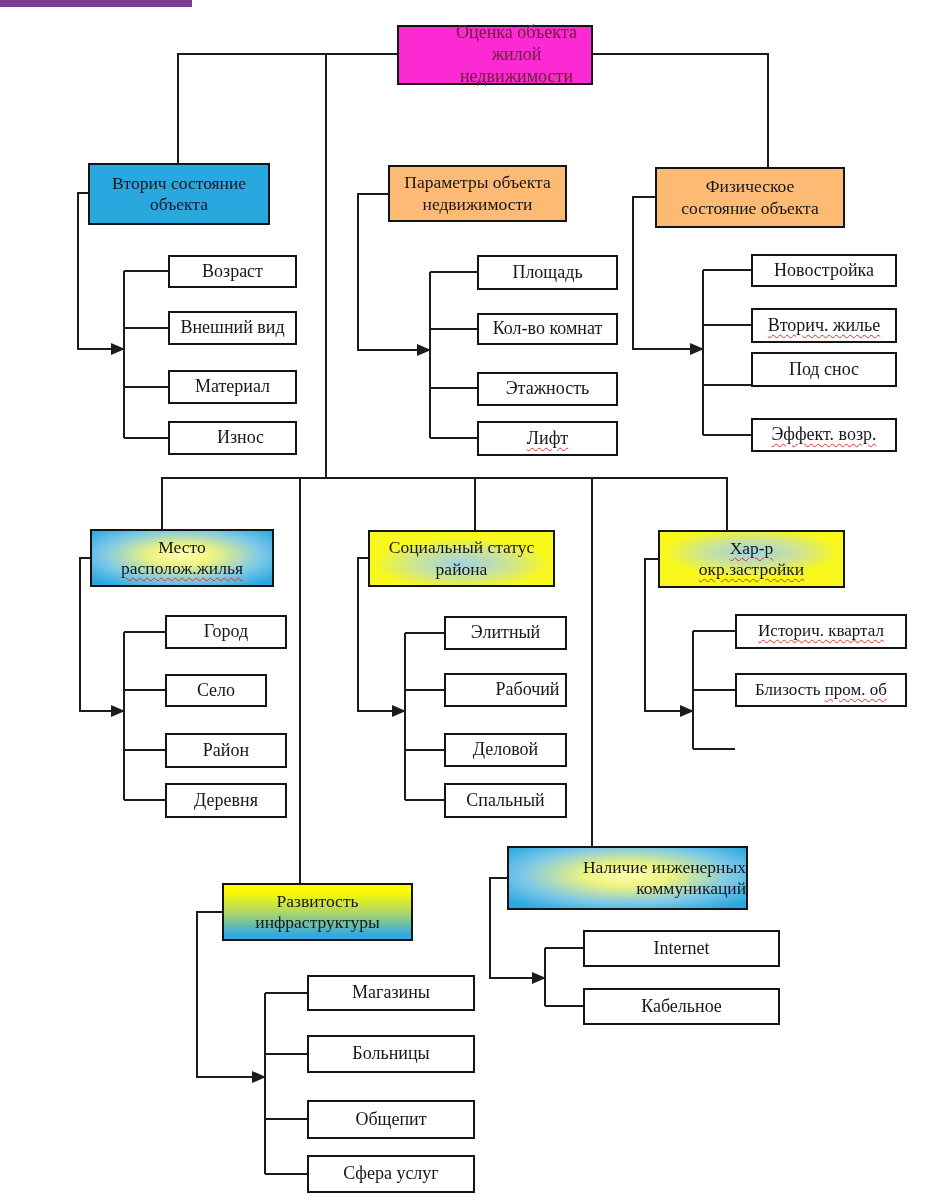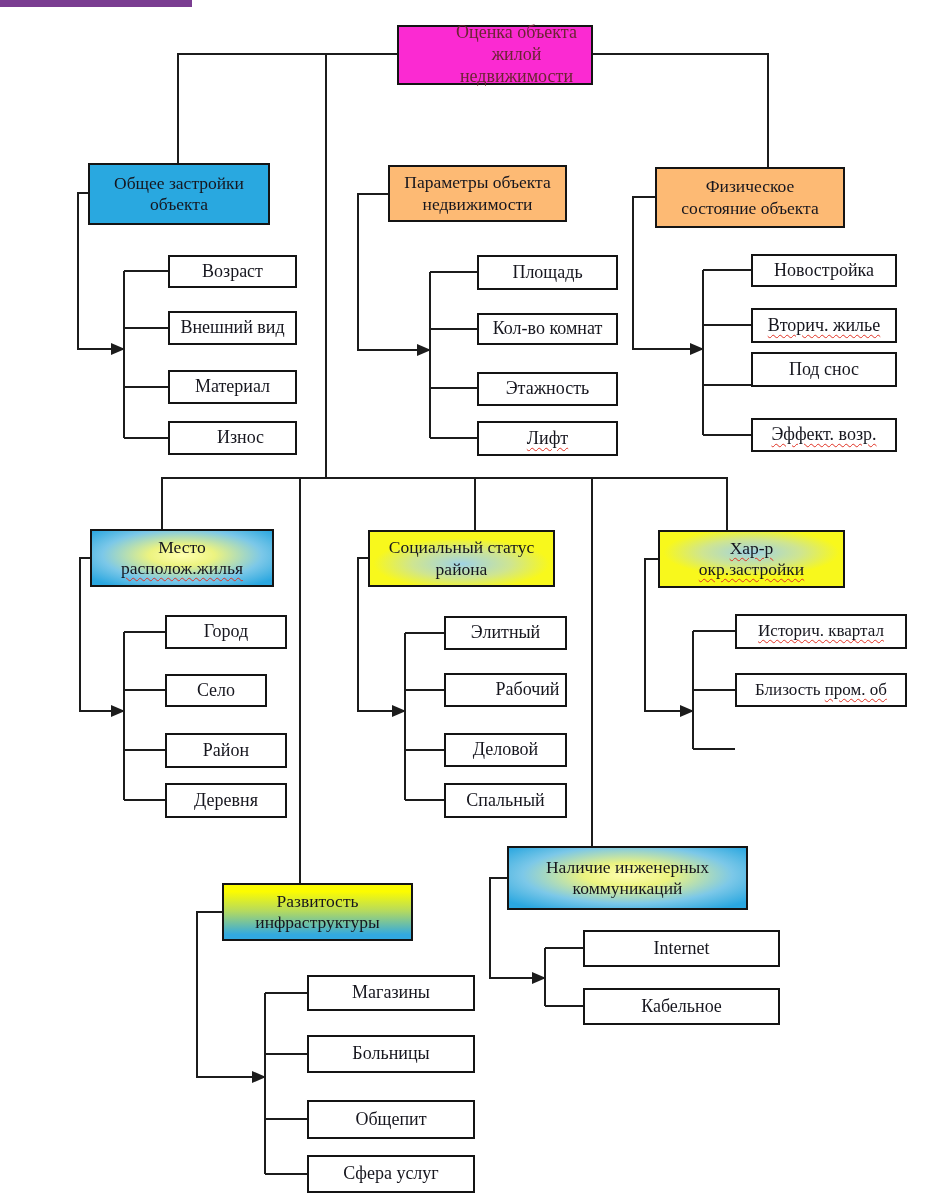--- a/index.html
+++ b/index.html
@@ -76,21 +76,21 @@
     <path d="M507,878 H490 V978 H545" marker-end="url(#arr)"></path>
     <path d="M545,948 V1006 M545,948 H583 M545,1006 H583"></path>
   </svg>
 
   <div class="box root" style="left:397px;top:25px;width:196px;height:60px;padding-left:43px;">
     <span>Оценка объекта</span>
     <span>жилой недвижимости</span>
   </div>
 
   <div class="box parent p-blue" style="left:88px;top:163px;width:182px;height:62px;">
-    <span>Общее застройки</span>
+    <span>Вторич состояние</span>
     <span>объекта</span>
   </div>
   <div class="box parent p-yellow" style="left:388px;top:165px;width:179px;height:57px;">
     <span>Параметры объекта</span>
     <span>недвижимости</span>
   </div>
   <div class="box parent p-yellow" style="left:655px;top:167px;width:190px;height:61px;">
     <span>Физическое</span>
     <span>состояние объекта</span>
   </div>
@@ -177,21 +177,21 @@
     <span class="misspell">Историч. квартал</span>
     </div>
   <div class="box leaf small" style="left:735px;top:673px;width:172px;height:34px;">
     <span><span>Близость </span><span class="misspell">пром. об</span></span>
     </div>
 
   <div class="box parent p-vgrad" style="left:222px;top:883px;width:191px;height:58px;">
     <span>Развитость</span>
     <span>инфраструктуры</span>
   </div>
-  <div class="box parent p-blue-glow" style="left:507px;top:846px;width:241px;height:64px;">
+  <div class="box parent p-blue-glow" style="left:507px;top:846px;width:241px;height:64px;align-items:flex-end;">
     <span>Наличие инженерных</span>
     <span>коммуникаций</span>
   </div>
 
   <div class="box leaf" style="left:307px;top:975px;width:168px;height:36px;">
     <span>Магазины</span>
     </div>
   <div class="box leaf" style="left:307px;top:1035px;width:168px;height:38px;">
     <span>Больницы</span>
     </div>

